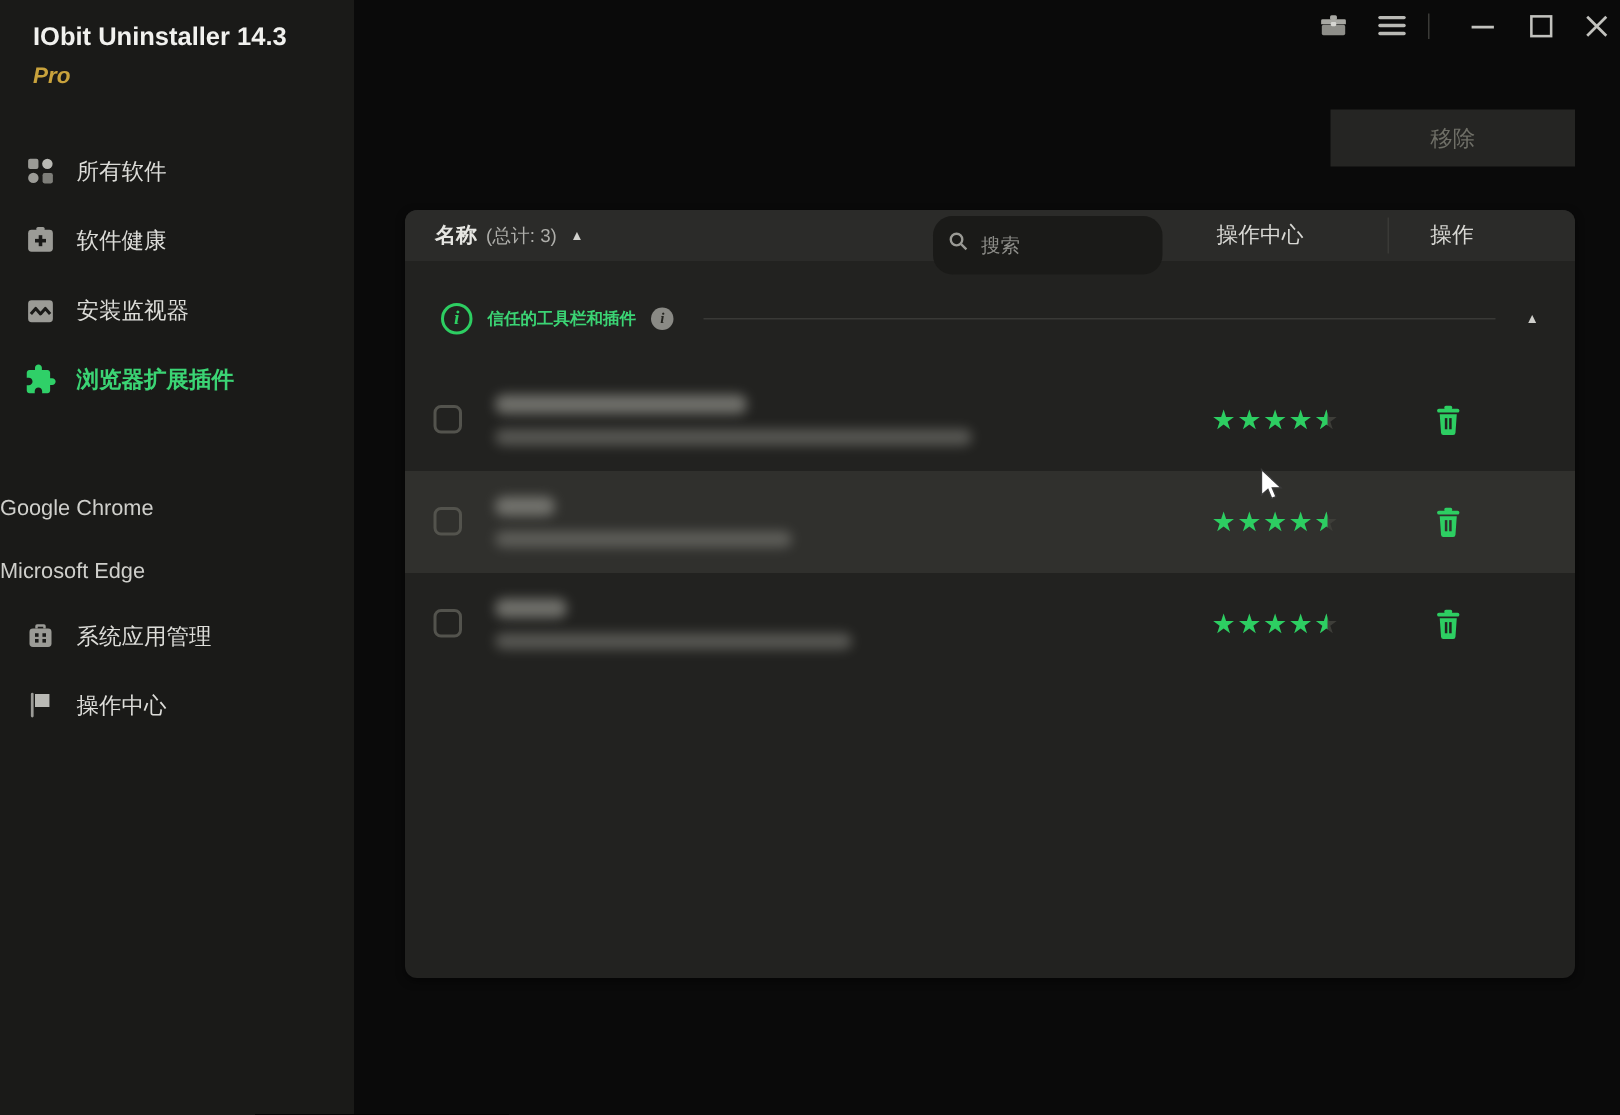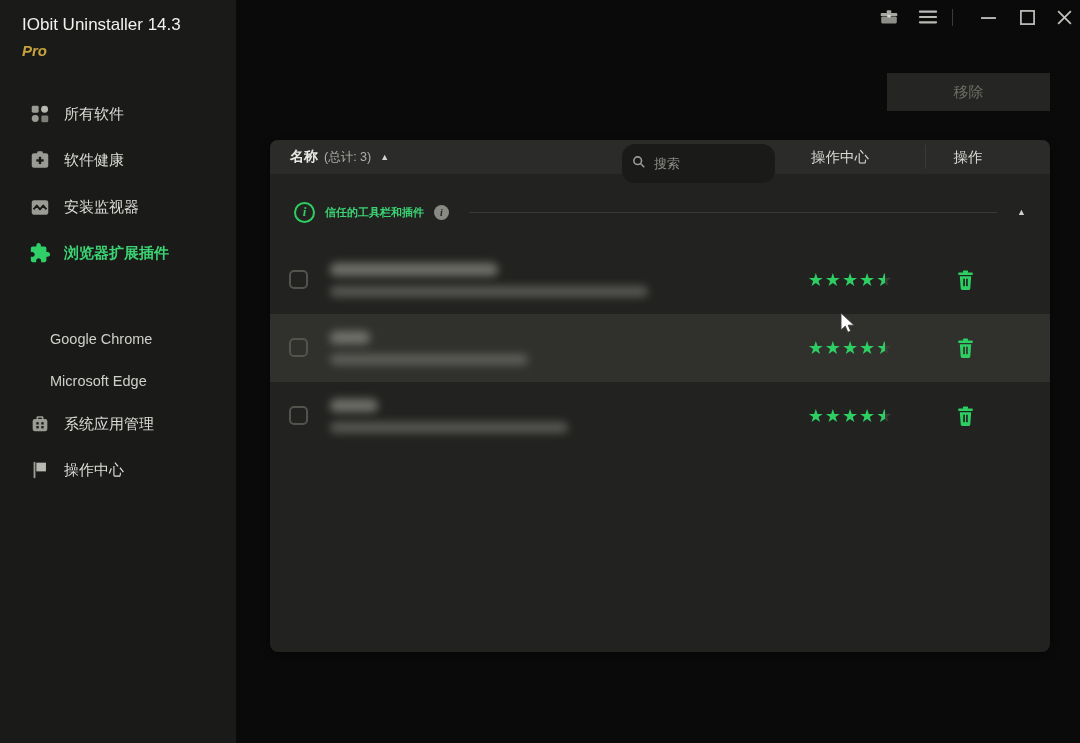--- a/index.html
+++ b/index.html
@@ -1,28 +1,28 @@
 <!DOCTYPE html>
 <html><head>
 <meta charset="utf-8">
 <style>
   html,body{margin:0;padding:0;background:#000;}
   .window{position:relative;width:1080px;height:743px;background:#0a0a0a;
     font-family:"Liberation Sans",sans-serif;overflow:hidden;color:#e6e6e2;}
 
   
   .sidebar{position:absolute;left:0;top:0;width:236px;height:743px;background:#1a1a18;}
-  .app-title{position:absolute;left:22px;top:15px;font-size:17px;font-weight:normal;color:#f1f1ee;}
+  .app-title{position:absolute;left:22px;top:15px;font-size:17px;font-weight:bold;color:#f1f1ee;}
   .pro-badge{position:absolute;left:22px;top:42px;font-size:15px;font-weight:bold;font-style:italic;color:#c8a23c;}
   .side-item{position:absolute;left:0;width:236px;height:44px;display:flex;align-items:center;
-    padding-left:29px;box-sizing:border-box;gap:13px;font-size:15px;color:#dcdcd8;cursor:default;}
+    padding-left:16px;box-sizing:border-box;gap:13px;font-size:15px;color:#dcdcd8;cursor:default;}
   .side-item .ic{width:22px;height:22px;flex:0 0 22px;display:flex;align-items:center;justify-content:center;}
   .side-item.green{color:#3bd474;font-weight:bold;}
   .side-sub{position:absolute;left:0;width:236px;height:40px;display:flex;align-items:center;
-    padding-left:50px;box-sizing:border-box;font-size:14.5px;color:#cfcfcb;}
+    box-sizing:border-box;font-size:14.5px;color:#cfcfcb;}
   .side-sub.selected{left:5px;width:222px;background:#3b3b38;border-radius:4px;padding-left:45px;color:#ececea;}
 
   
   .tb-btn{position:absolute;top:4px;width:26px;height:26px;display:flex;align-items:center;justify-content:center;}
   .tb-sep{position:absolute;left:952px;top:9px;width:1px;height:17px;background:#3a3a37;}
 
   
   .desc{position:absolute;left:270px;top:82px;font-size:16px;color:#e2e2de;}
   .remove-btn{position:absolute;left:887px;top:73px;width:163px;height:38px;background:#252523;
     border-radius:0;display:flex;align-items:center;justify-content:center;font-size:15px;color:#6f6f67;border:none;}

